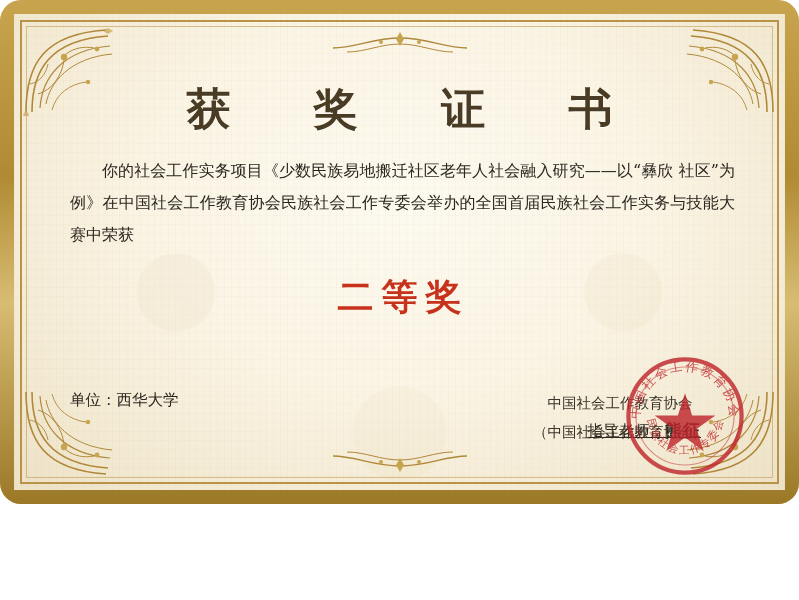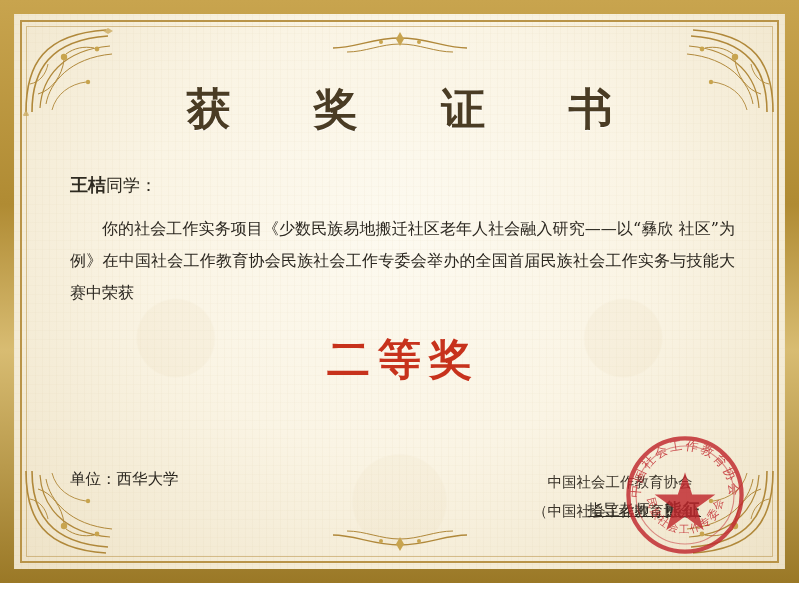--- a/index.html
+++ b/index.html
@@ -11,25 +11,26 @@
     width: 799px;
     height: 600px;
     overflow: hidden;
     font-family: "Liberation Sans", sans-serif;
   }
 
   
   .certificate {
     position: relative;
     width: 799px;
-    height: 583px;
+    height: 504px;
     box-sizing: border-box;
     background:
       radial-gradient(ellipse at 50% 40%, #fdfaf0 0%, #faf4e4 45%, #f3ead3 75%, #ece0c4 100%);
     overflow: hidden;
+    border-radius: 21px;
   }
 
   
   .pattern-overlay {
     position: absolute;
     inset: 0;
     pointer-events: none;
     opacity: .5;
     background-image:
       repeating-linear-gradient(90deg, rgba(196,172,120,.10) 0 1px, rgba(255,255,255,0) 1px 7px),
@@ -135,21 +136,21 @@
     line-height: 2.0;
     color: #2b2720;
     text-align: justify;
     text-indent: 2em;
   }
 
   .award-level {
     margin-top: 22px;
     text-align: center;
     font-family: "DejaVu Serif", "Liberation Serif", serif;
-    font-size: 43px;
+    font-size: 36px;
     font-weight: bold;
     color: #c7321c;
     letter-spacing: 8px;
     text-indent: 8px;
   }
 
   
   .footer {
     position: absolute;
     left: 14px;
@@ -310,23 +311,20 @@
       <path d="M75 28 l4 -7 -4 -7 -4 7z" fill="#c8a44e"></path>
       <circle cx="56" cy="18" r="2" fill="#c8a44e"></circle>
       <circle cx="94" cy="18" r="2" fill="#c8a44e"></circle>
     </svg>
   </div>
 
   <div class="content">
 
     <div class="cert-title">获 奖 证 书</div>
 
-    <div class="recipient-line">
-      <span class="recipient-name">王桔</span><span>同学：</span>
-    </div>
 
     <div class="body-text">你的社会工作实务项目《少数民族易地搬迁社区老年人社会融入研究——以“彝欣 社区”为例》在中国社会工作教育协会民族社会工作专委会举办的全国首届民族社会工作实务与技能大赛中荣获</div>
 
     <div class="award-level">二等奖</div>
 
     <div class="footer">
       <div class="footer-row">
         <div class="footer-left">
           <div>单位：西华大学</div>
         </div>

